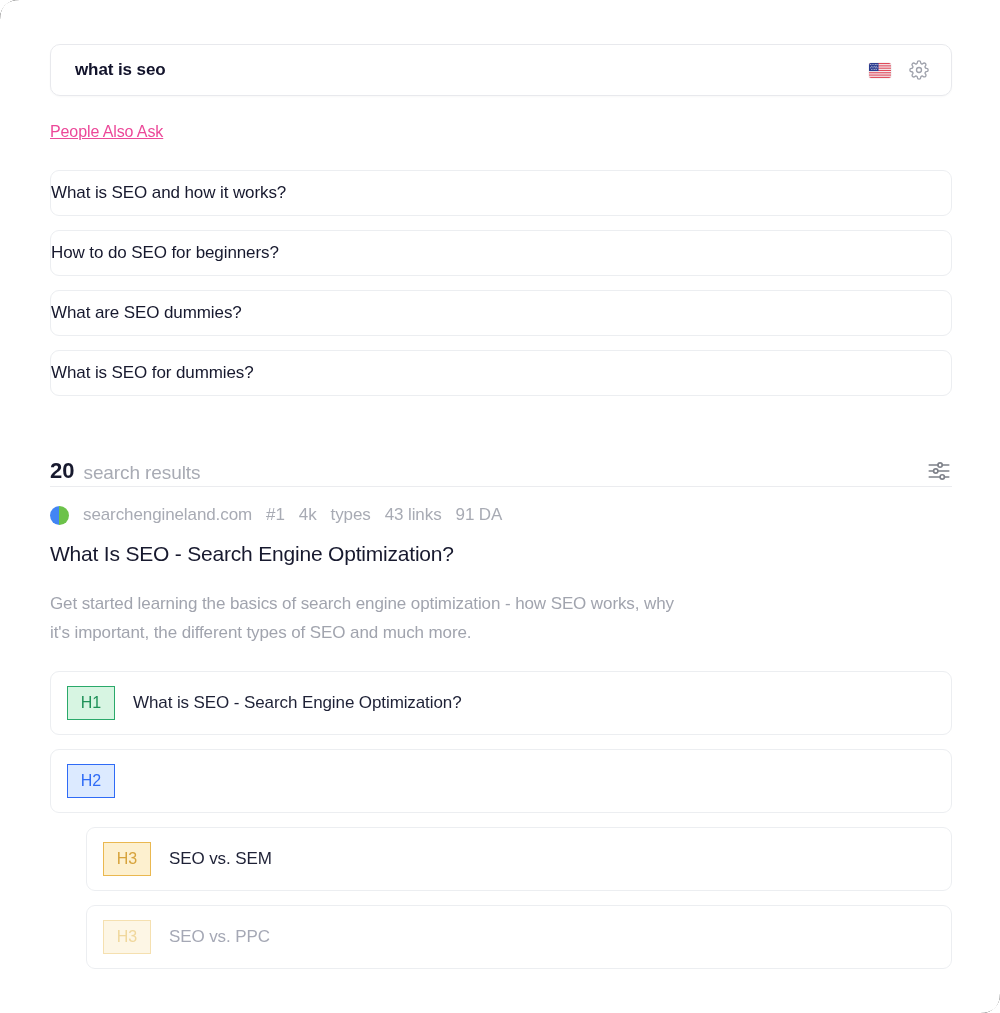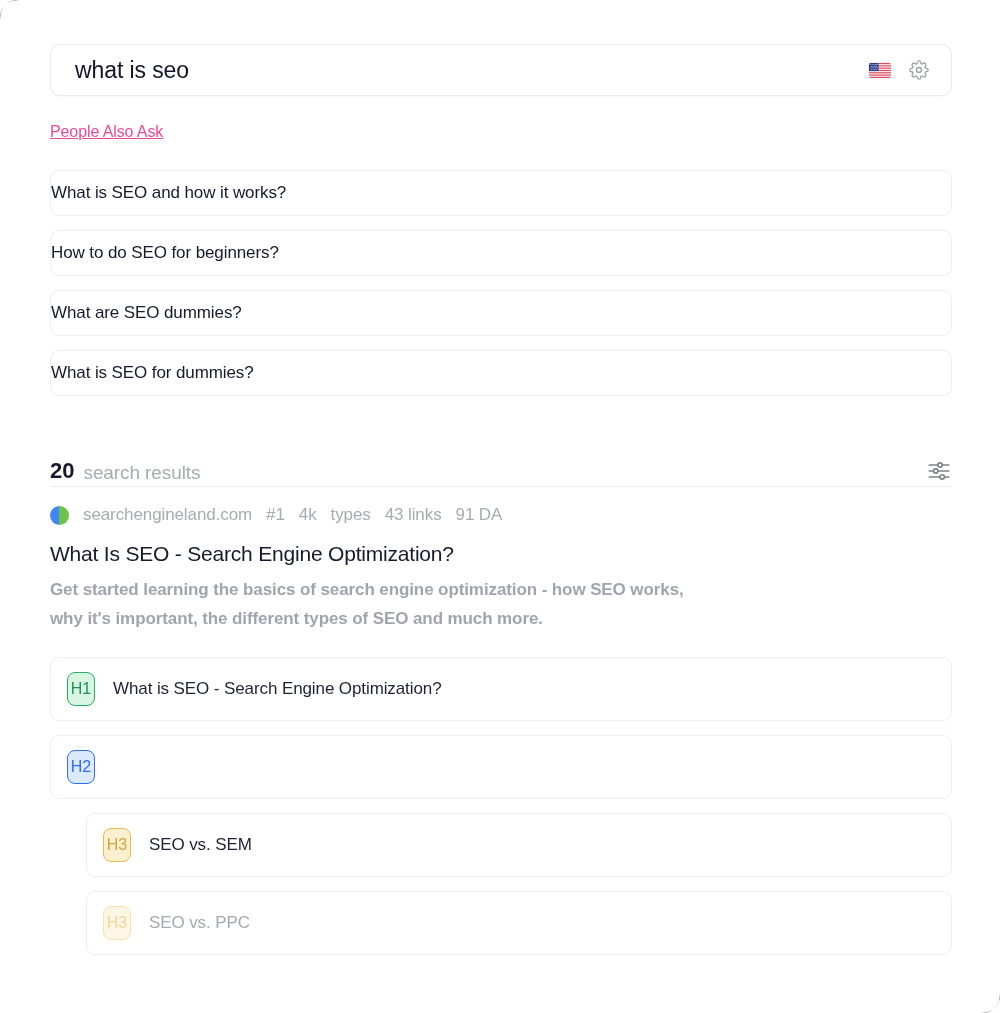--- a/index.html
+++ b/index.html
@@ -31,22 +31,22 @@
     background: #ffffff;
     border: 1px solid #e8e9ed;
     border-radius: 10px;
     display: flex;
     align-items: center;
     padding: 0 16px 0 24px;
     box-shadow: 0 1px 2px rgba(16,24,40,0.03);
   }
   .search-value {
     flex: 1;
-    font-size: 23px;
-    font-weight: normal;
+    font-size: 17px;
+    font-weight: bold;
     color: #12132b;
     letter-spacing: -0.1px;
   }
   .search-actions {
     display: flex;
     align-items: center;
     gap: 18px;
     padding-right: 6px;
   }
   .flag-icon {
@@ -154,50 +154,49 @@
   .meta-text .domain { margin-right: 0; }
 
   .result-title {
     margin-top: 15px;
     font-size: 21px;
     color: #17192e;
     letter-spacing: -0.2px;
     cursor: pointer;
   }
   .result-desc {
-    margin-top: 10px;
+    margin-top: 24px;
     font-size: 17px;
     line-height: 1.68;
     color: #a1a4ae;
     letter-spacing: -0.1px;
     max-width: 640px;
-    font-weight: bold;
   }
 
   
   .headings { margin-top: 24px; }
   .heading-row {
     background: #ffffff;
     border: 1px solid #eceef1;
     border-radius: 9px;
     height: 64px;
     display: flex;
     align-items: center;
     padding-left: 16px;
     margin-bottom: 14px;
     cursor: pointer;
   }
   .heading-row.indent-1 {
     margin-left: 36px;
     width: calc(100% - 36px);
   }
   .tag {
-    width: 28px;
+    width: 48px;
     height: 34px;
-    border-radius: 8px;
+    border-radius: 0;
     border: 1px solid;
     display: flex;
     align-items: center;
     justify-content: center;
     font-size: 16px;
     flex: none;
   }
   .tag-h1 { background: #d7f5e2; border-color: #2aa96a; color: #1f9158; }
   .tag-h2 { background: #dceaff; border-color: #2f6bf6; color: #2f6bf6; }
   .tag-h3 { background: #fdf0cf; border-color: #eab850; color: #d7a33c; }

